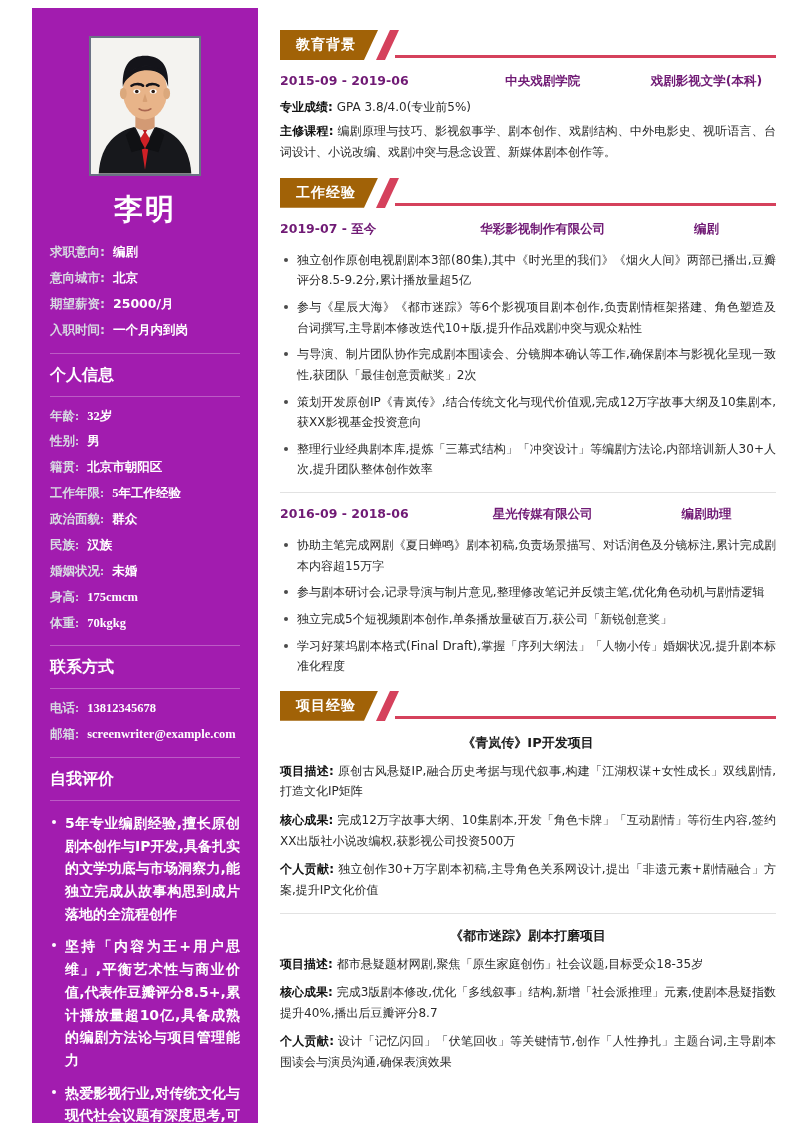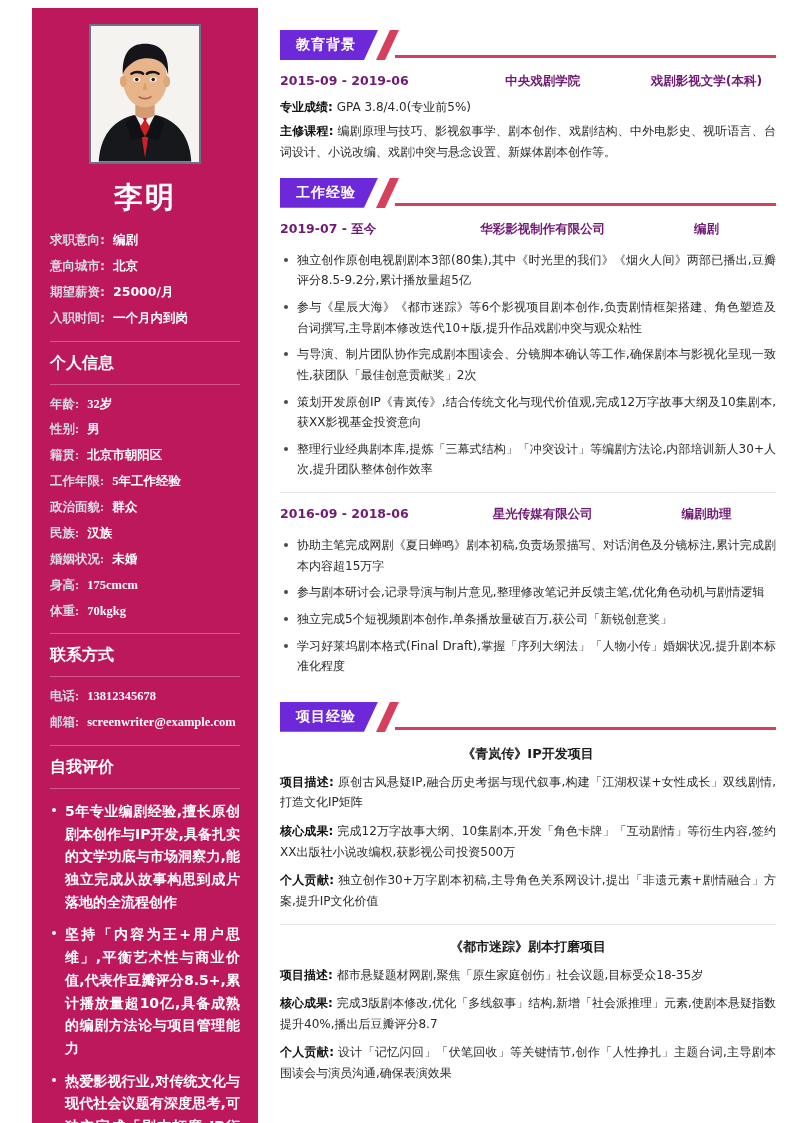--- a/index.html
+++ b/index.html
@@ -14,22 +14,22 @@
     width: 794px; height: 1123px;
     background: #ffffff;
     display: flex;
     padding: 8px 8px 0 32px;
   }
 
   
   .sidebar {
     width: 226px;
     flex: 0 0 226px;
-    background: #be185d;
-    padding: 10px 18px 0 18px;
+    background: #a21caf;
+    padding: 22px 18px 0 18px;
     color: #ffffff;
     overflow: hidden;
     position: relative;
   }
   .avatar-wrap {
     width: 112px; height: 140px;
     margin: 6px auto 0 auto;
     background: #f3f2ef;
     border: 2px solid #6b7285;
     overflow: hidden;
@@ -110,21 +110,21 @@
 
   .sec-head {
     position: relative;
     height: 30px;
     margin-bottom: 13px;
   }
   .sec-tag {
     position: absolute;
     left: 0; top: 0;
     height: 30px;
-    background: #6d28d9;
+    background: #a16207;
     color: #ffffff;
     font-size: 14px;
     font-weight: bold;
     letter-spacing: 1px;
     display: flex;
     align-items: center;
     padding: 0 22px 0 16px;
     clip-path: polygon(0 0, 100% 0, calc(100% - 14px) 100%, 0 100%);
   }
   .sec-slash {
@@ -402,21 +402,21 @@
         </div>
         <ul class="bullets">
           <li class="bullet">协助主笔完成网剧《夏日蝉鸣》剧本初稿,负责场景描写、对话润色及分镜标注,累计完成剧本内容超15万字</li>
           <li class="bullet">参与剧本研讨会,记录导演与制片意见,整理修改笔记并反馈主笔,优化角色动机与剧情逻辑</li>
           <li class="bullet">独立完成5个短视频剧本创作,单条播放量破百万,获公司「新锐创意奖」</li>
           <li class="bullet">学习好莱坞剧本格式(Final Draft),掌握「序列大纲法」「人物小传」婚姻状况,提升剧本标准化程度</li>
         </ul>
       </div>
     </section>
 
-    <section style="margin-top:25px;">
+    <section style="margin-top:14px;">
       <div class="sec-head">
         <div class="sec-tag">项目经验</div>
         <div class="sec-slash" style="left:103px;"></div>
         <div class="sec-line" style="left:115px;"></div>
       </div>
 
       <div class="entry">
         <div class="proj-title">《青岚传》IP开发项目</div>
         <p class="proj-line">
           <b>项目描述:</b>

